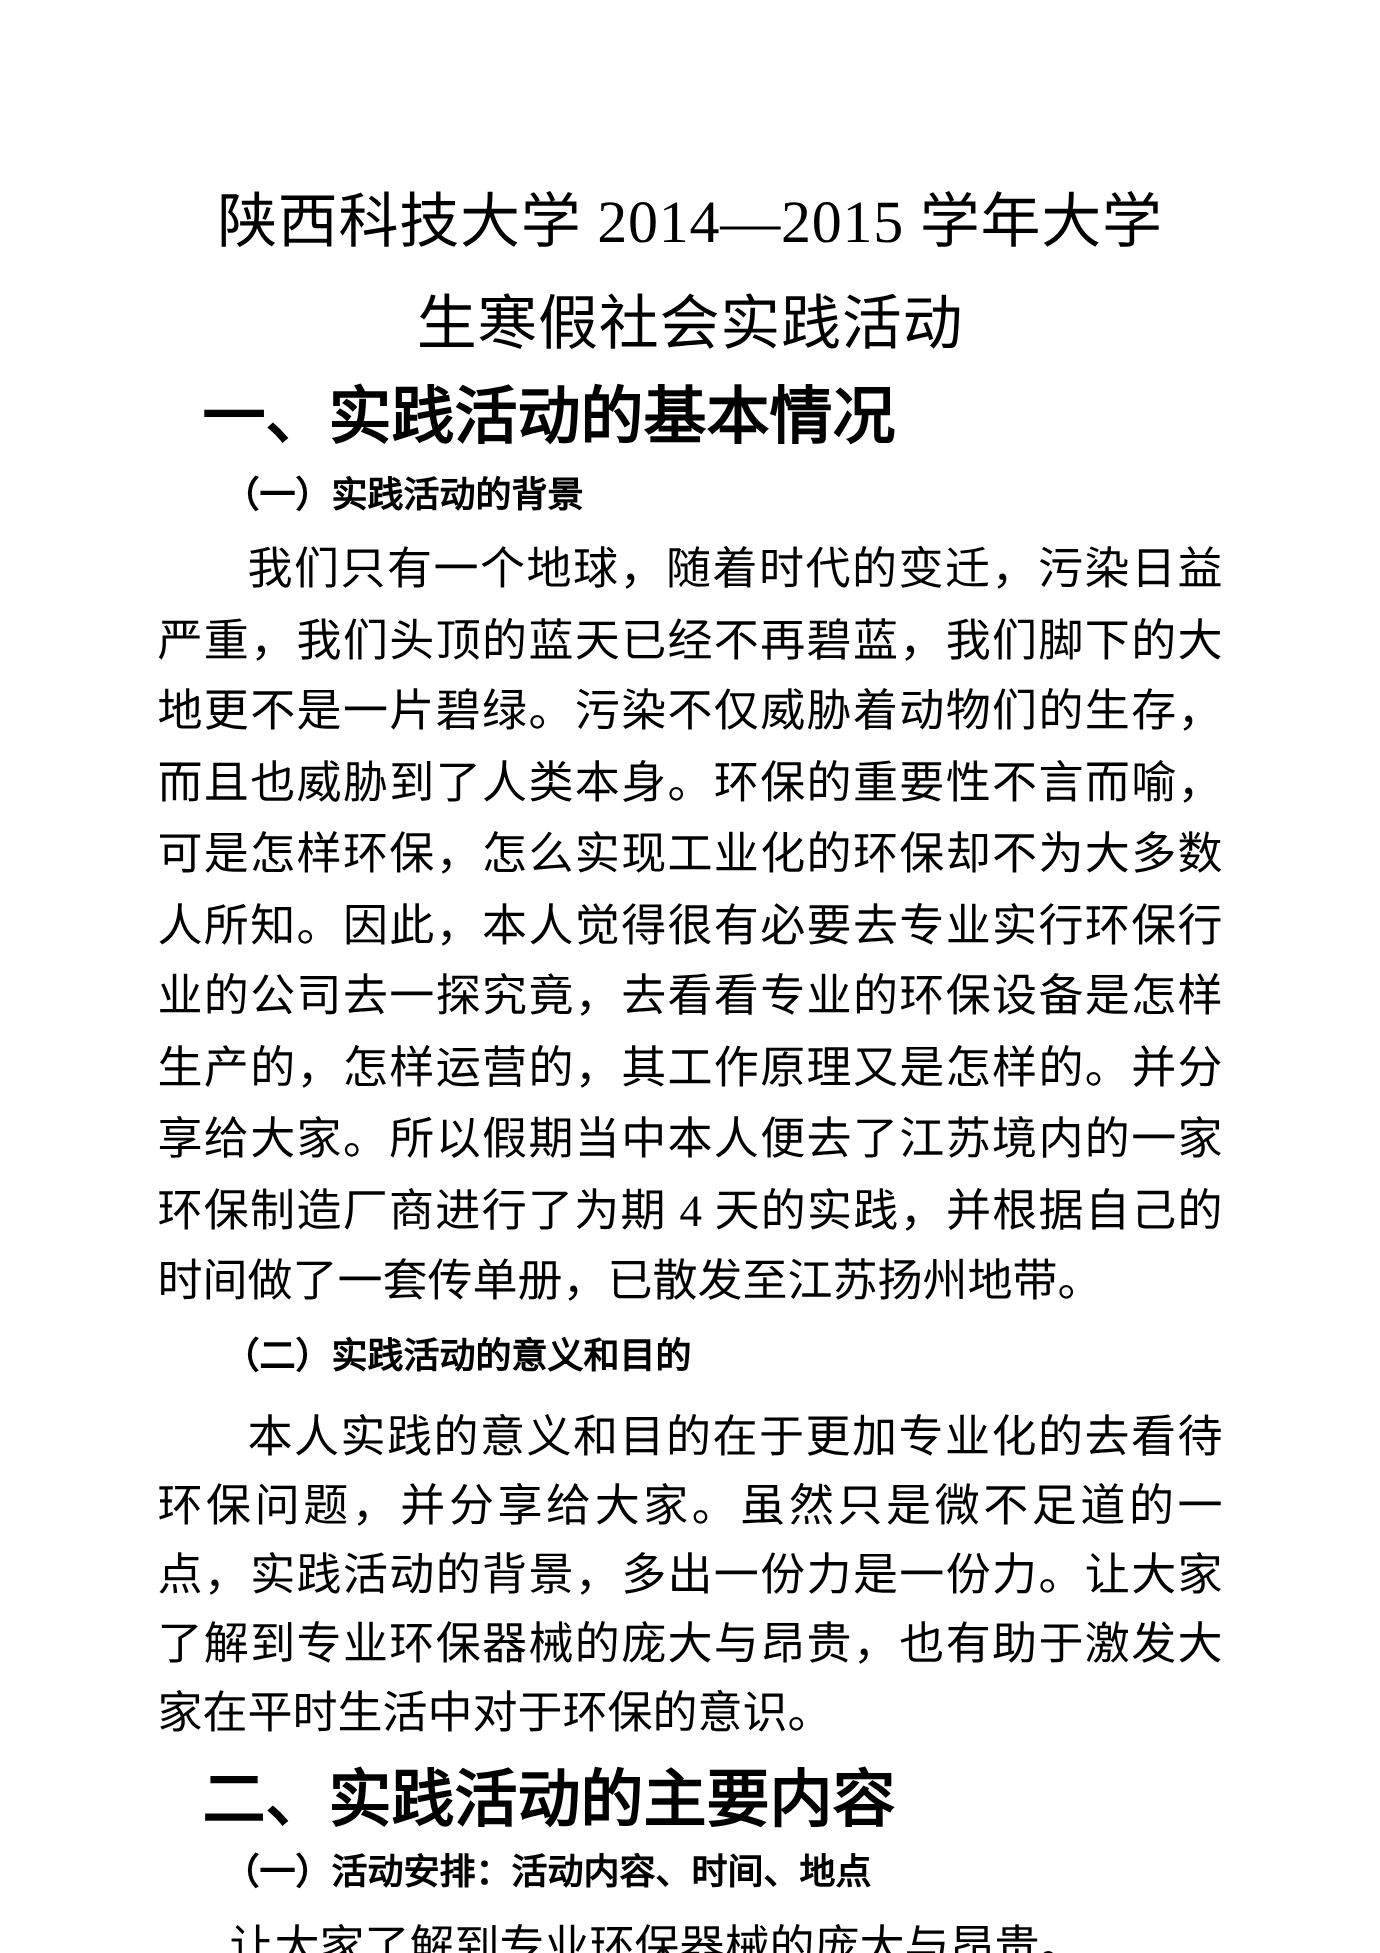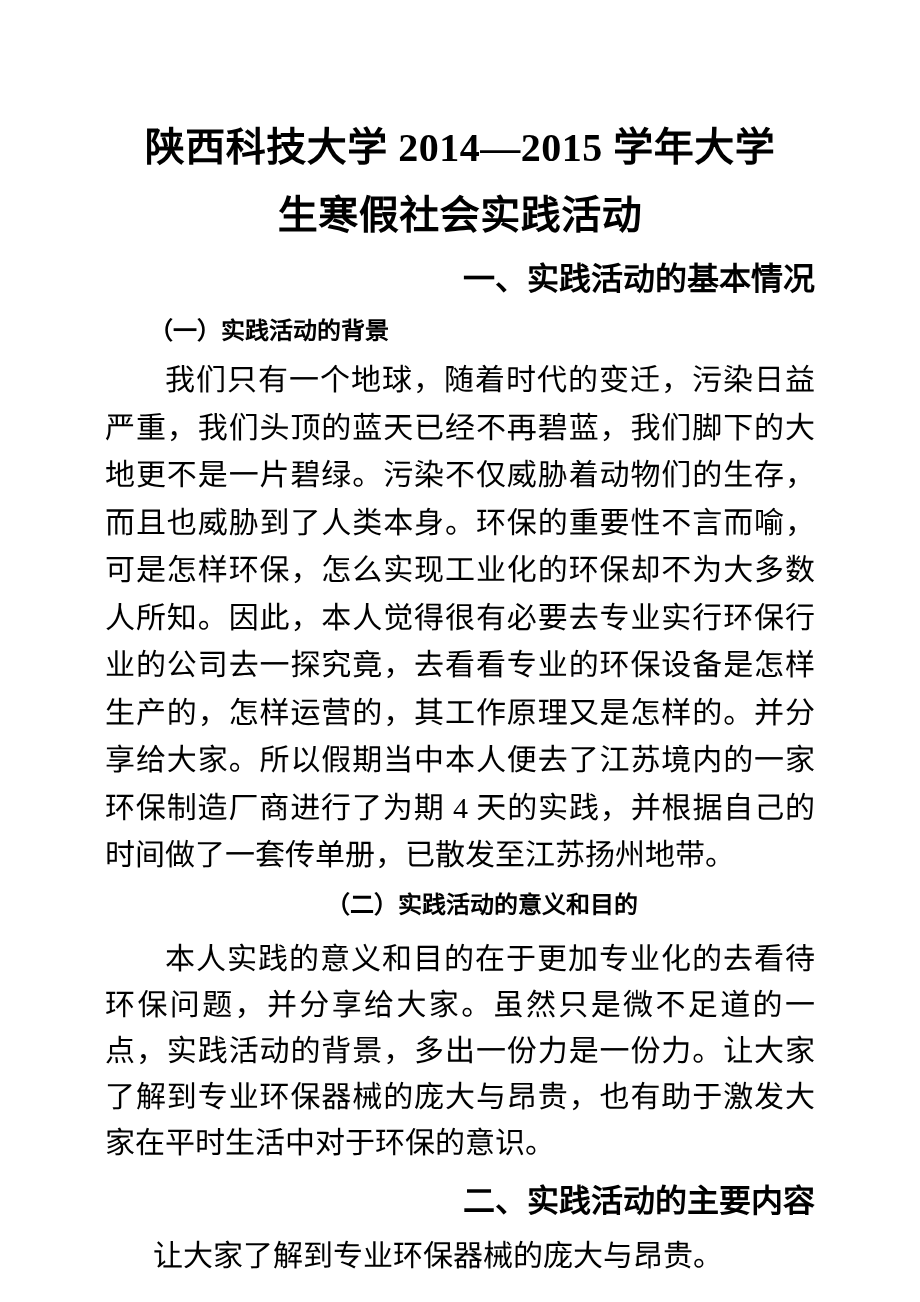--- a/index.html
+++ b/index.html
@@ -23,46 +23,45 @@
   .content {
     margin: 0 105px;
     width: 710px;
   }
 
   
   .doc-title {
     margin-top: 114px;
     font-size: 40px;
     line-height: 68px;
-    font-weight: bold;
+    font-weight: normal;
     text-align: center;
     letter-spacing: 0.5px;
   }
 
   
   .h1 {
-    font-size: 32px;
+    font-size: 42px;
     line-height: 44px;
     font-weight: bold;
     margin-left: 30px;
-    text-align: right;
   }
   .h1-first  { margin-top: 7px; }
   .h1-second { margin-top: 13px; }
 
   
   .h2 {
     font-family: "Liberation Sans", "DejaVu Sans", sans-serif;
     font-size: 24px;
     line-height: 34px;
     font-weight: bold;
     margin-left: 44px;
   }
   .h2-1 { margin-top: 13px; }
-  .h2-2 { margin-top: 9px; text-align: center; }
+  .h2-2 { margin-top: 9px; }
   .h2-3 { margin-top: 9px; }
 
   
   .para {
     font-size: 30px;
     text-align: justify;
     text-indent: 2em;
   }
   .para-1 { margin-top: 8px;  line-height: 47.5px; }
   .para-2 { margin-top: 14px; line-height: 46px; }
@@ -84,17 +83,18 @@
     <div class="h2 h2-1">（一）实践活动的背景</div>
 
     <div class="para para-1">我们只有一个地球，随着时代的变迁，污染日益严重，我们头顶的蓝天已经不再碧蓝，我们脚下的大地更不是一片碧绿。污染不仅威胁着动物们的生存，而且也威胁到了人类本身。环保的重要性不言而喻，可是怎样环保，怎么实现工业化的环保却不为大多数人所知。因此，本人觉得很有必要去专业实行环保行业的公司去一探究竟，去看看专业的环保设备是怎样生产的，怎样运营的，其工作原理又是怎样的。并分享给大家。所以假期当中本人便去了江苏境内的一家环保制造厂商进行了为期 4 天的实践，并根据自己的时间做了一套传单册，已散发至江苏扬州地带。</div>
 
     <div class="h2 h2-2">（二）实践活动的意义和目的</div>
 
     <div class="para para-2">本人实践的意义和目的在于更加专业化的去看待环保问题，并分享给大家。虽然只是微不足道的一点，实践活动的背景，多出一份力是一份力。让大家了解到专业环保器械的庞大与昂贵，也有助于激发大家在平时生活中对于环保的意识。</div>
 
     <div class="h1 h1-second">二、实践活动的主要内容</div>
 
+    <div class="h2 h2-3">（一）活动安排：活动内容、时间、地点</div>
 
     <div class="para para-3">让大家了解到专业环保器械的庞大与昂贵。</div>
 
   </div>
 </div>
 
 </body></html>

